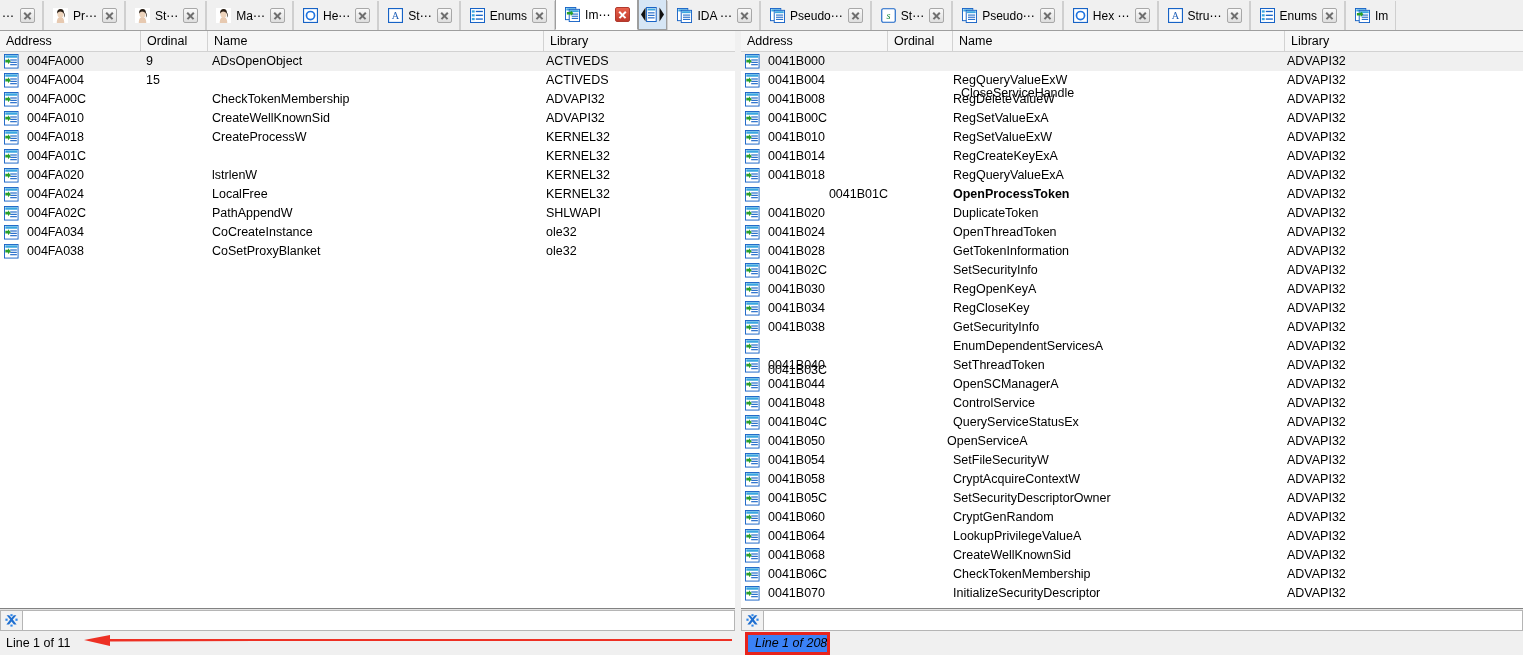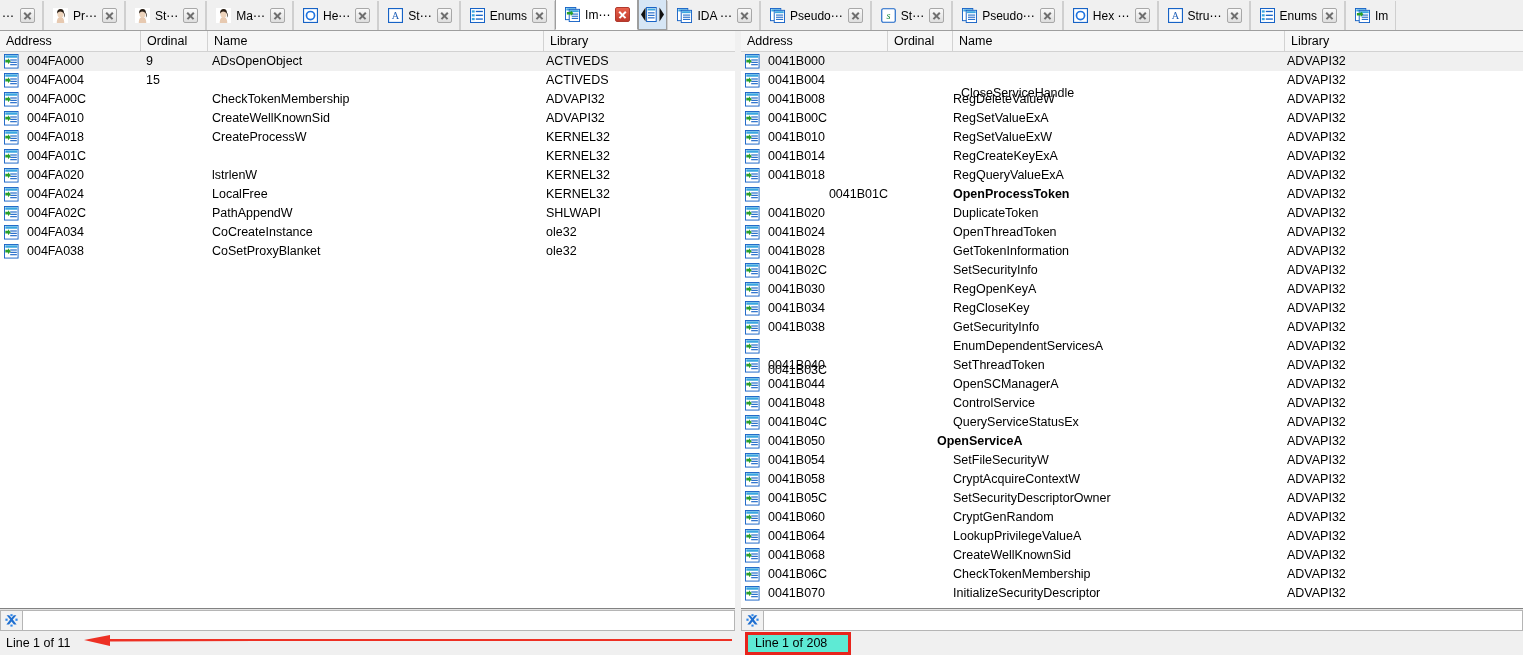--- a/index.html
+++ b/index.html
@@ -202,23 +202,24 @@
     display: flex;
     align-items: center;
     padding-left: 6px;
     font-size: 12.5px;
     color: #000;
     position: relative;
   }
   .status-text { position: relative; z-index: 3; }
   .status-text.boxed {
     border: 3px solid #e8241c;
-    padding: 1px 21px 2px 7px;
-    background: #5eead4;
+    padding: 1px 0 2px 7px;
+    background: #3b82f6;
     margin-left: -2px;
+    font-style: italic;
   }
 
   
   .arrow-anno {
     position: absolute;
     left: 84px;
     top: 629px;
     width: 648px;
     height: 22px;
     z-index: 40;
@@ -691,20 +692,21 @@
                 <rect x="0.5" y="0.5" width="14.5" height="14.5" fill="#ffffff" stroke="#1763c6" stroke-width="1"></rect>
                 <rect x="1.4" y="1.4" width="12.8" height="2.6" fill="#3ba6e0"></rect>
                 <rect x="6.6" y="5.8" width="7.1" height="1.2" fill="#1763c6"></rect>
                 <rect x="6.6" y="8.3" width="7.1" height="1.2" fill="#1763c6"></rect>
                 <rect x="6.6" y="10.8" width="7.1" height="1.2" fill="#1763c6"></rect>
                 <path d="M1.4 6.2 L4.3 6.2 L4.3 4.4 L7.2 7.6 L4.3 10.8 L4.3 9 L1.4 9 Z" fill="#2aa02a"></path>
               </svg>
             </div>
             <div class="cell" style="left: 27px; width: 120px;">0041B004</div>
             <div class="cell" style="left: 152px; width: 58px;"></div>
+            <div class="cell" style="left: 212px; width: 330px;">RegQueryValueExW</div>
             <div class="cell" style="left: 546px; width: 230px;">ADVAPI32</div>
           </div>
           <div class="row">
             <div class="cell cell-icon">
               <svg class="rowicon" viewBox="0 0 16 16">
                 <rect x="0.5" y="0.5" width="14.5" height="14.5" fill="#ffffff" stroke="#1763c6" stroke-width="1"></rect>
                 <rect x="1.4" y="1.4" width="12.8" height="2.6" fill="#3ba6e0"></rect>
                 <rect x="6.6" y="5.8" width="7.1" height="1.2" fill="#1763c6"></rect>
                 <rect x="6.6" y="8.3" width="7.1" height="1.2" fill="#1763c6"></rect>
                 <rect x="6.6" y="10.8" width="7.1" height="1.2" fill="#1763c6"></rect>
@@ -994,21 +996,21 @@
                 <rect x="0.5" y="0.5" width="14.5" height="14.5" fill="#ffffff" stroke="#1763c6" stroke-width="1"></rect>
                 <rect x="1.4" y="1.4" width="12.8" height="2.6" fill="#3ba6e0"></rect>
                 <rect x="6.6" y="5.8" width="7.1" height="1.2" fill="#1763c6"></rect>
                 <rect x="6.6" y="8.3" width="7.1" height="1.2" fill="#1763c6"></rect>
                 <rect x="6.6" y="10.8" width="7.1" height="1.2" fill="#1763c6"></rect>
                 <path d="M1.4 6.2 L4.3 6.2 L4.3 4.4 L7.2 7.6 L4.3 10.8 L4.3 9 L1.4 9 Z" fill="#2aa02a"></path>
               </svg>
             </div>
             <div class="cell" style="left: 27px; width: 120px;">0041B050</div>
             <div class="cell" style="left: 152px; width: 58px;"></div>
-            <div class="cell" style="left: 196px; width: 330px; font-weight: bold;">OpenServiceA</div>
+            <div class="cell" style="left: 206px; width: 330px;">OpenServiceA</div>
             <div class="cell" style="left: 546px; width: 230px;">ADVAPI32</div>
           </div>
           <div class="row">
             <div class="cell cell-icon">
               <svg class="rowicon" viewBox="0 0 16 16">
                 <rect x="0.5" y="0.5" width="14.5" height="14.5" fill="#ffffff" stroke="#1763c6" stroke-width="1"></rect>
                 <rect x="1.4" y="1.4" width="12.8" height="2.6" fill="#3ba6e0"></rect>
                 <rect x="6.6" y="5.8" width="7.1" height="1.2" fill="#1763c6"></rect>
                 <rect x="6.6" y="8.3" width="7.1" height="1.2" fill="#1763c6"></rect>
                 <rect x="6.6" y="10.8" width="7.1" height="1.2" fill="#1763c6"></rect>

